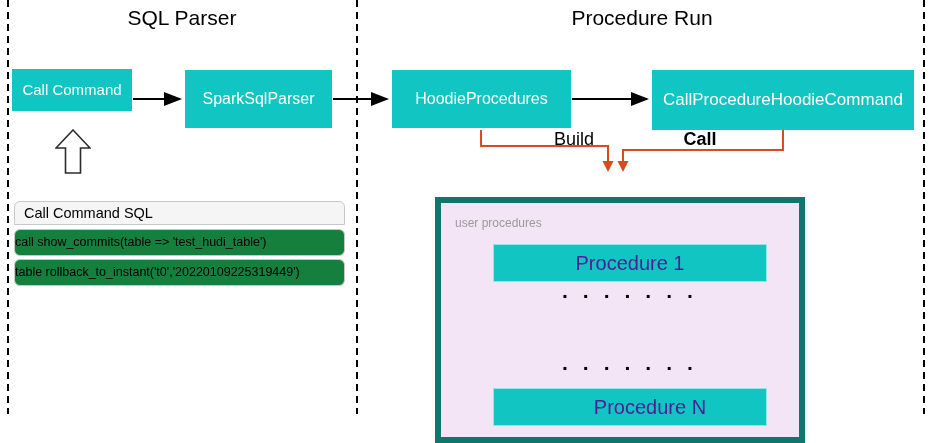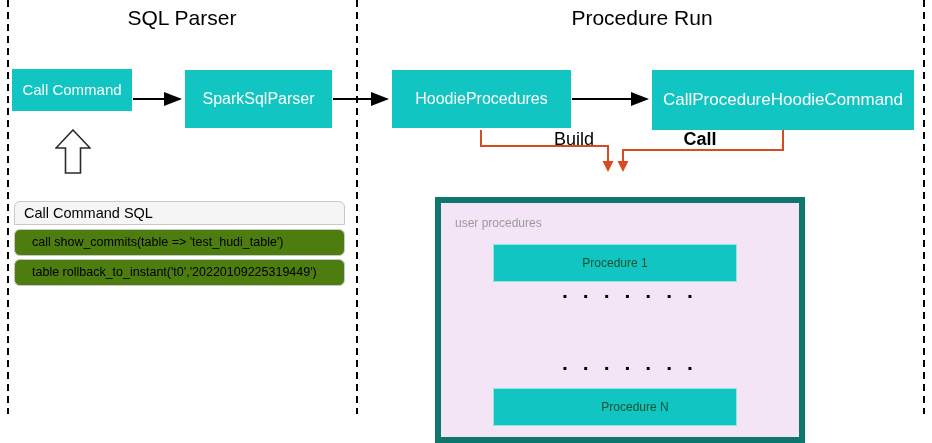--- a/index.html
+++ b/index.html
@@ -30,30 +30,30 @@
 
   
   .edge-label{position:absolute;top:129px;font-size:18px;color:#000;text-align:center;width:60px;}
   .edge-label.build{left:544px;}
   .edge-label.call{left:670px;font-weight:bold;}
 
   
   .sql-panel{position:absolute;left:14px;top:177px;width:331px;margin-top:24px;}
   .sql-panel .hdr{box-sizing:border-box;height:24px;line-height:22px;background:var(--panel-header-bg,#F5F5F5);
       border:1px solid var(--panel-border,#C8C8C8);border-radius:6px 6px 0 0;font-size:14.5px;color:#000;padding-left:9px;}
-  .sql-panel .row{box-sizing:border-box;height:27px;line-height:25px;background:#4d7c0f;margin-top:3.5px;
+  .sql-panel .row{box-sizing:border-box;height:27px;line-height:25px;background:#15803d;margin-top:3.5px;
       border:1px solid var(--panel-border,#C8C8C8);border-radius:6px;font-size:12.5px;color:#000;
-      padding-left:17px;white-space:nowrap;}
+      padding-left:0;white-space:nowrap;}
 
   
   .user-proc{position:absolute;left:435px;top:173px;width:370px;height:246px;
       background:var(--pink-panel,#F4E5F6);border:6px solid #0f766e;box-sizing:border-box;margin-top:24px;}
   .user-proc .panel-label{position:absolute;left:14px;top:13px;font-size:12px;color:var(--muted-text,#999);}
-  .proc-box{position:absolute;left:52px;width:244px;height:38px;background:var(--teal,#11C5C2);
-      border:1px solid rgba(255,255,255,.55);box-sizing:border-box;color:#14532d;font-size:12px;
+  .proc-box{position:absolute;left:52px;width:274px;height:38px;background:var(--teal,#11C5C2);
+      border:1px solid rgba(255,255,255,.55);box-sizing:border-box;color:#4c1d95;font-size:20px;
       display:flex;align-items:center;justify-content:center;}
   .proc-box.p1{top:41px;}
   .proc-box.p2{top:110px;}
   .proc-box.pn{top:185px;padding-left:40px;}
   .dots{position:absolute;left:52px;width:274px;height:22px;text-align:center;color:#000;
       font-size:21px;font-weight:700;letter-spacing:4px;line-height:14px;}
   .dots.d1{top:86px;}
   .dots.d2{top:158px;}
 </style>
 </head>

